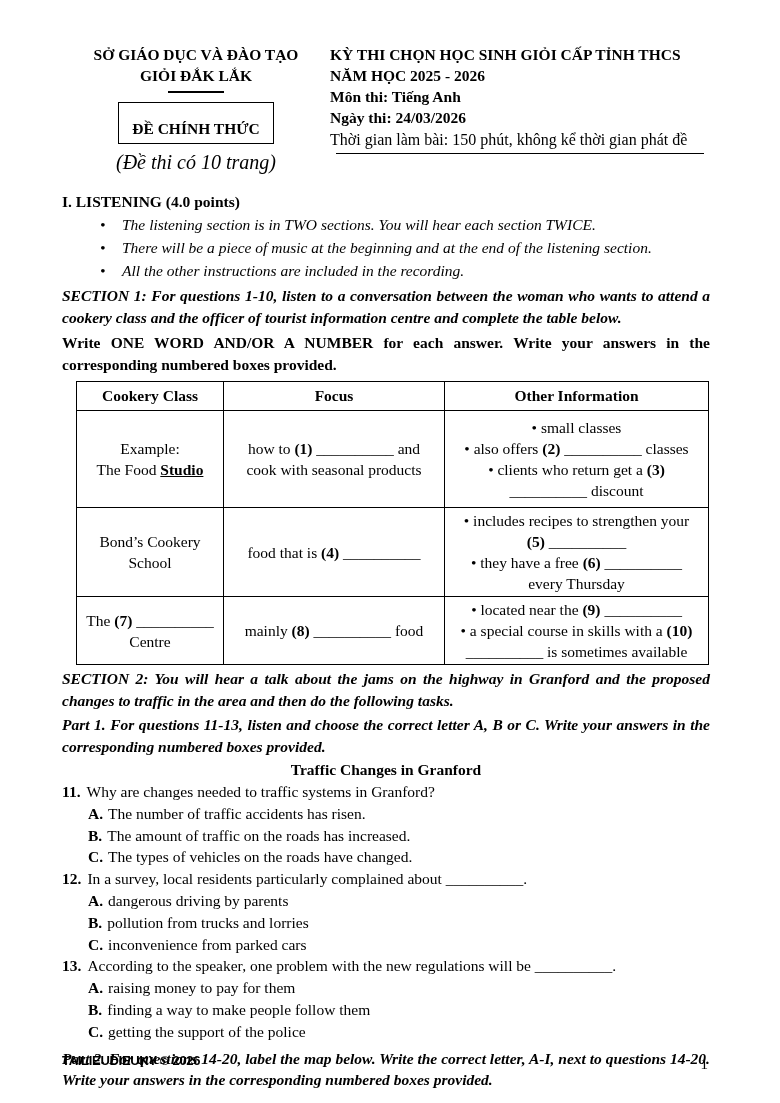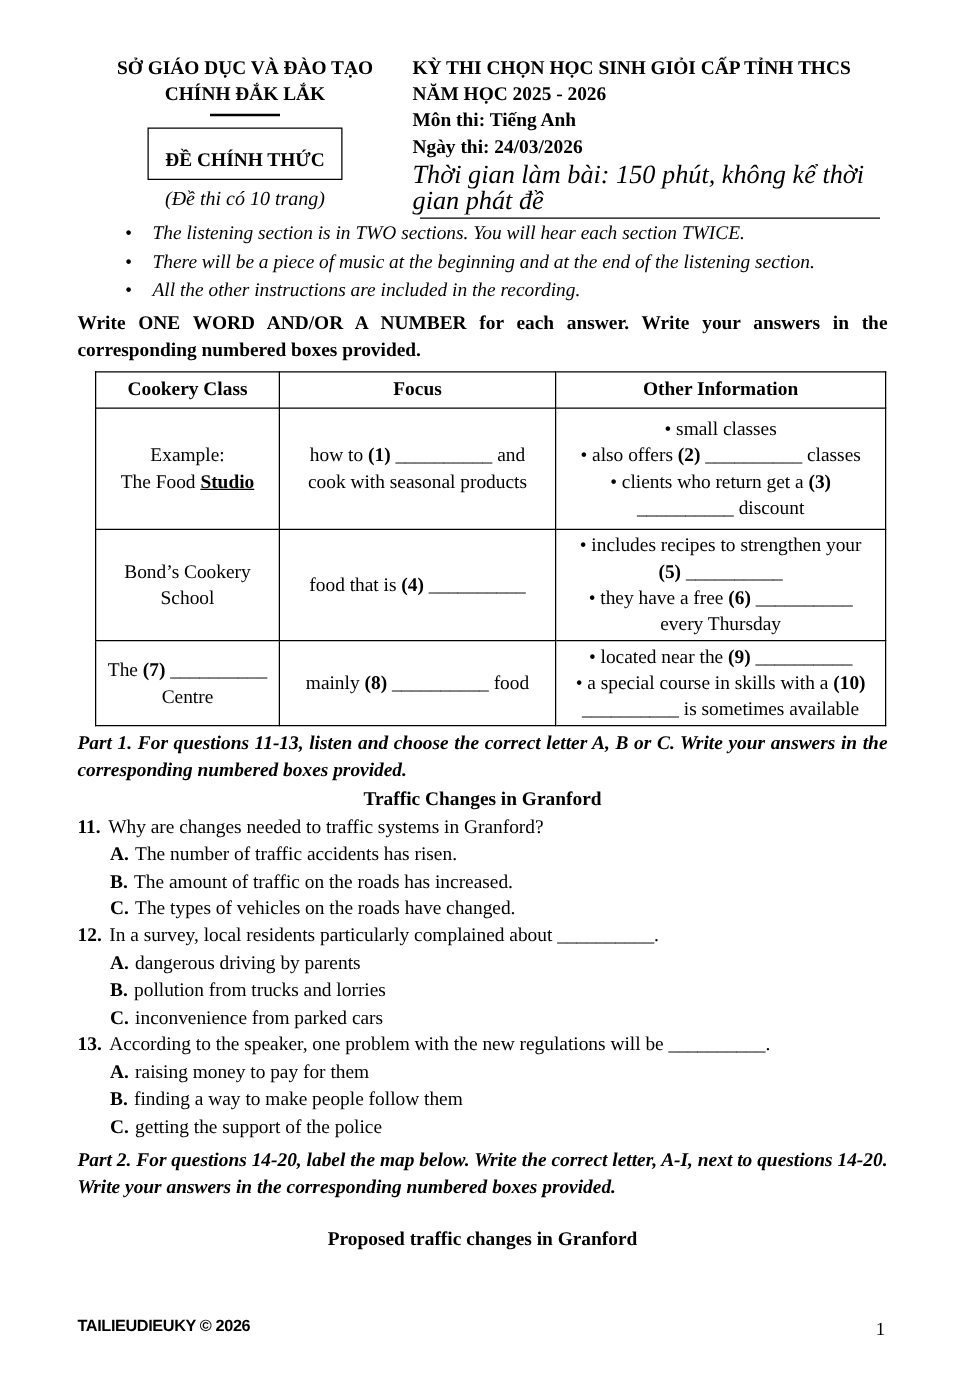--- a/index.html
+++ b/index.html
@@ -6,22 +6,22 @@
   body{width:780px;height:1103px;font-family:"Liberation Serif",serif;color:#000;font-size:15.5px;}
   .page{position:relative;width:780px;height:1103px;box-sizing:border-box;padding:44px 70px 0 62px;overflow:hidden;}
 
   
   .hdr{display:flex;align-items:flex-start;}
   .hdr-left{width:268px;text-align:center;flex:none;}
   .hdr-right{flex:1;text-align:left;}
   .h-bold{font-weight:bold;line-height:21px;}
   .hdr-shortline{width:56px;border-top:2px solid #000;margin:5px auto 9px;}
   .hdr-box{display:inline-block;border:1.6px solid #000;padding:16px 13px 5px;font-weight:bold;line-height:19px;}
-  .hdr-note{font-style:italic;margin-top:7px;font-size:16px;}
-  .h-italic{font-style:italic;font-size:21px;line-height:21px;margin-top:1px;}
+  .hdr-note{font-style:italic;margin-top:7px;font-size:20px;}
+  .h-italic{font-size:16px;line-height:21px;margin-top:1px;}
   .hdr-underline{width:368px;border-top:1.5px solid #000;margin:3px auto 0;}
 
   
   .sec-title{font-weight:bold;margin-top:17px;line-height:22px;}
   .bullet-row{display:flex;padding-left:38px;font-style:italic;line-height:23px;}
   .bullet-glyph{width:22px;flex:none;}
   .para-bi{font-weight:bold;font-style:italic;text-align:justify;line-height:21.5px;margin-top:3px;}
   .para-b{font-weight:bold;text-align:justify;line-height:21.5px;margin-top:4px;}
   .heading-center{font-weight:bold;text-align:center;line-height:22px;margin-top:2px;}
 
@@ -45,53 +45,55 @@
   .page-num{position:absolute;right:72px;bottom:30px;font-size:15px;}
 </style>
 </head>
 <body>
 
 <div class="page">
 
   <div class="hdr">
     <div class="hdr-left">
       <div class="h-bold">SỞ GIÁO DỤC VÀ ĐÀO TẠO</div>
-      <div class="h-bold">CHÍNH ĐẮK LẮK</div>
+      <div class="h-bold">GIỎI ĐẮK LẮK</div>
       <div class="hdr-shortline"></div>
       <div>
         <span class="hdr-box">ĐỀ CHÍNH THỨC</span>
       </div>
       <div class="hdr-note">(Đề thi có 10 trang)</div>
     </div>
     <div class="hdr-right">
       <div class="h-bold">KỲ THI CHỌN HỌC SINH GIỎI CẤP TỈNH THCS</div>
       <div class="h-bold">NĂM HỌC 2025 - 2026</div>
       <div class="h-bold">Môn thi: Tiếng Anh</div>
       <div class="h-bold">Ngày thi: 24/03/2026</div>
       <div class="h-italic">Thời gian làm bài: 150 phút, không kể thời gian phát đề</div>
       <div class="hdr-underline"></div>
     </div>
   </div>
 
+  <div class="sec-title">I. LISTENING (4.0 points)</div>
 
   <div>
     <div class="bullet-row">
       <span class="bullet-glyph">•</span>
       <span>The listening section is in TWO sections. You will hear each section TWICE.</span>
     </div>
     <div class="bullet-row">
       <span class="bullet-glyph">•</span>
       <span>There will be a piece of music at the beginning and at the end of the listening section.</span>
     </div>
     <div class="bullet-row">
       <span class="bullet-glyph">•</span>
       <span>All the other instructions are included in the recording.</span>
     </div>
   </div>
 
+  <div class="para-bi">SECTION 1: For questions 1-10, listen to a conversation between the woman who wants to attend a cookery class and the officer of tourist information centre and complete the table below.</div>
   <div class="para-b">Write ONE WORD AND/OR A NUMBER for each answer. Write your answers in the corresponding numbered boxes provided.</div>
 
   <table class="ctable">
     <colgroup>
       <col style="width:147px">
       <col style="width:221px">
       <col style="width:264px">
     </colgroup>
     <tbody>
         <tr>
@@ -137,20 +139,21 @@
           </td>
       <td>
             <div class="ln">• located near the <b>(9)</b> __________</div>
             <div class="ln">• a special course in skills with a <b>(10)</b></div>
             <div class="ln">__________ is sometimes available</div>
           </td>
     </tr>
   </tbody>
     </table>
 
+  <div class="para-bi">SECTION 2: You will hear a talk about the jams on the highway in Granford and the proposed changes to traffic in the area and then do the following tasks.</div>
   <div class="para-bi">Part 1. For questions 11-13, listen and choose the correct letter A, B or C. Write your answers in the corresponding numbered boxes provided.</div>
   <div class="heading-center">Traffic Changes in Granford</div>
 
   <div class="q-line">
     <span class="q-num">11.</span><span>Why are changes needed to traffic systems in Granford?</span>
   </div>
   <div class="opt-line">
     <span class="opt-label">A.</span><span>The number of traffic accidents has risen.</span>
   </div>
   <div class="opt-line">

